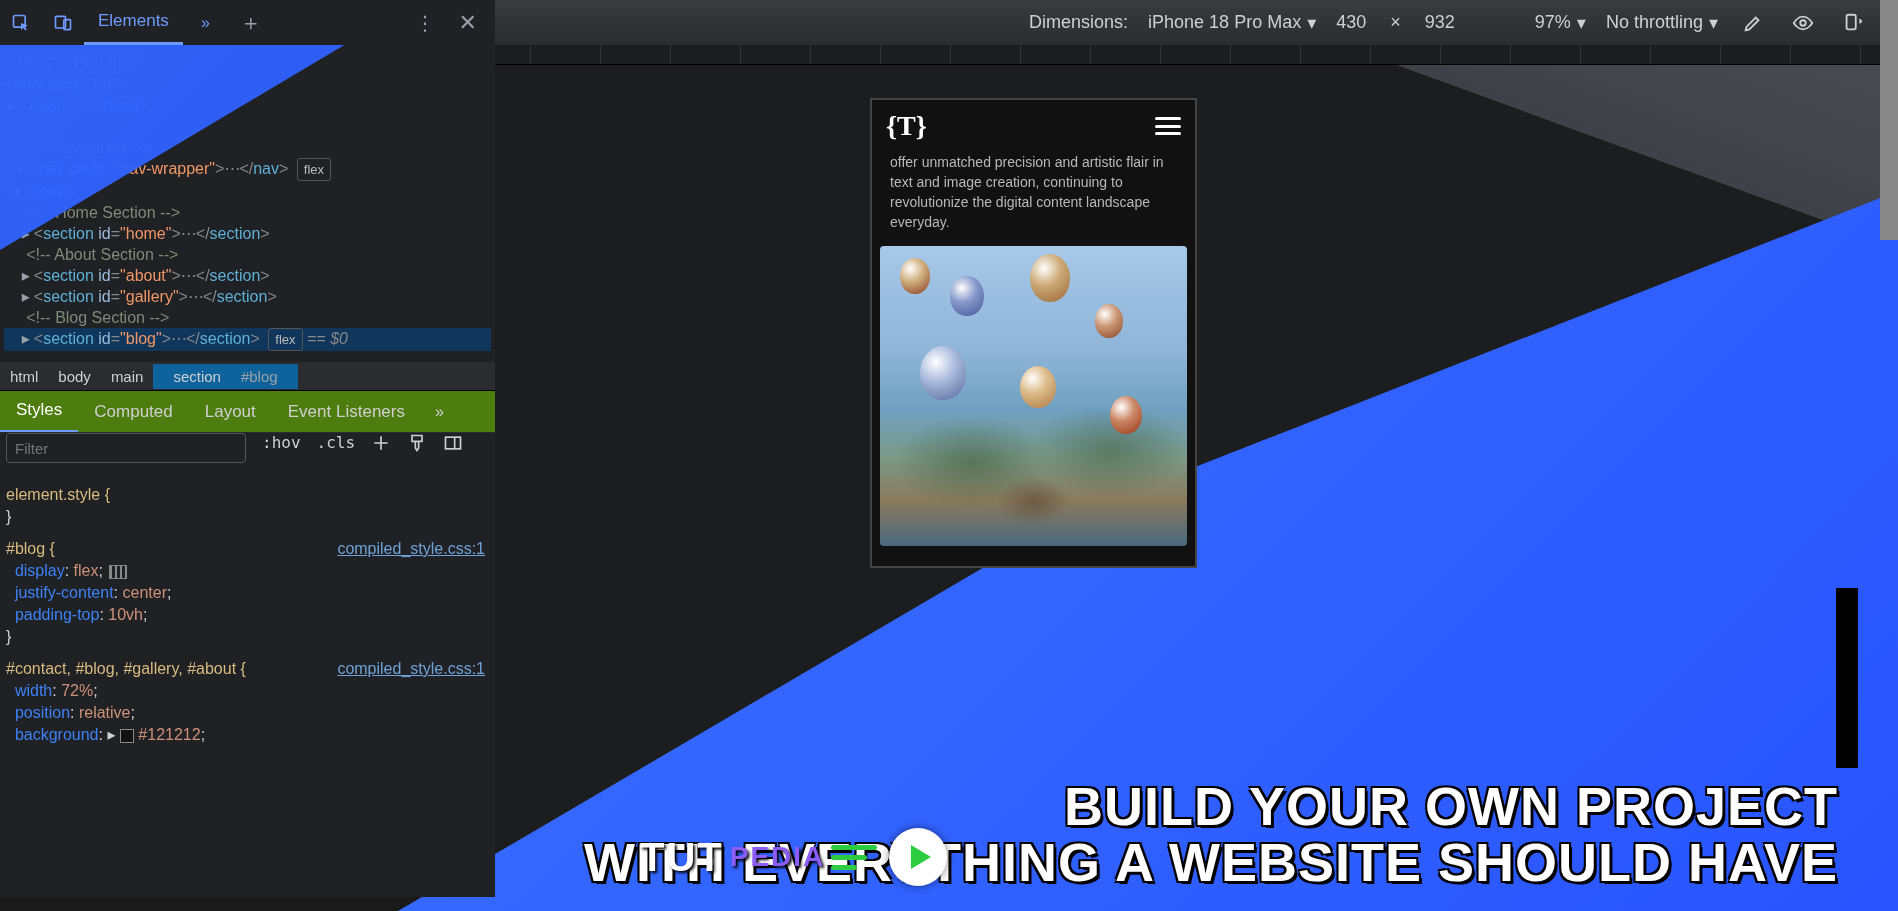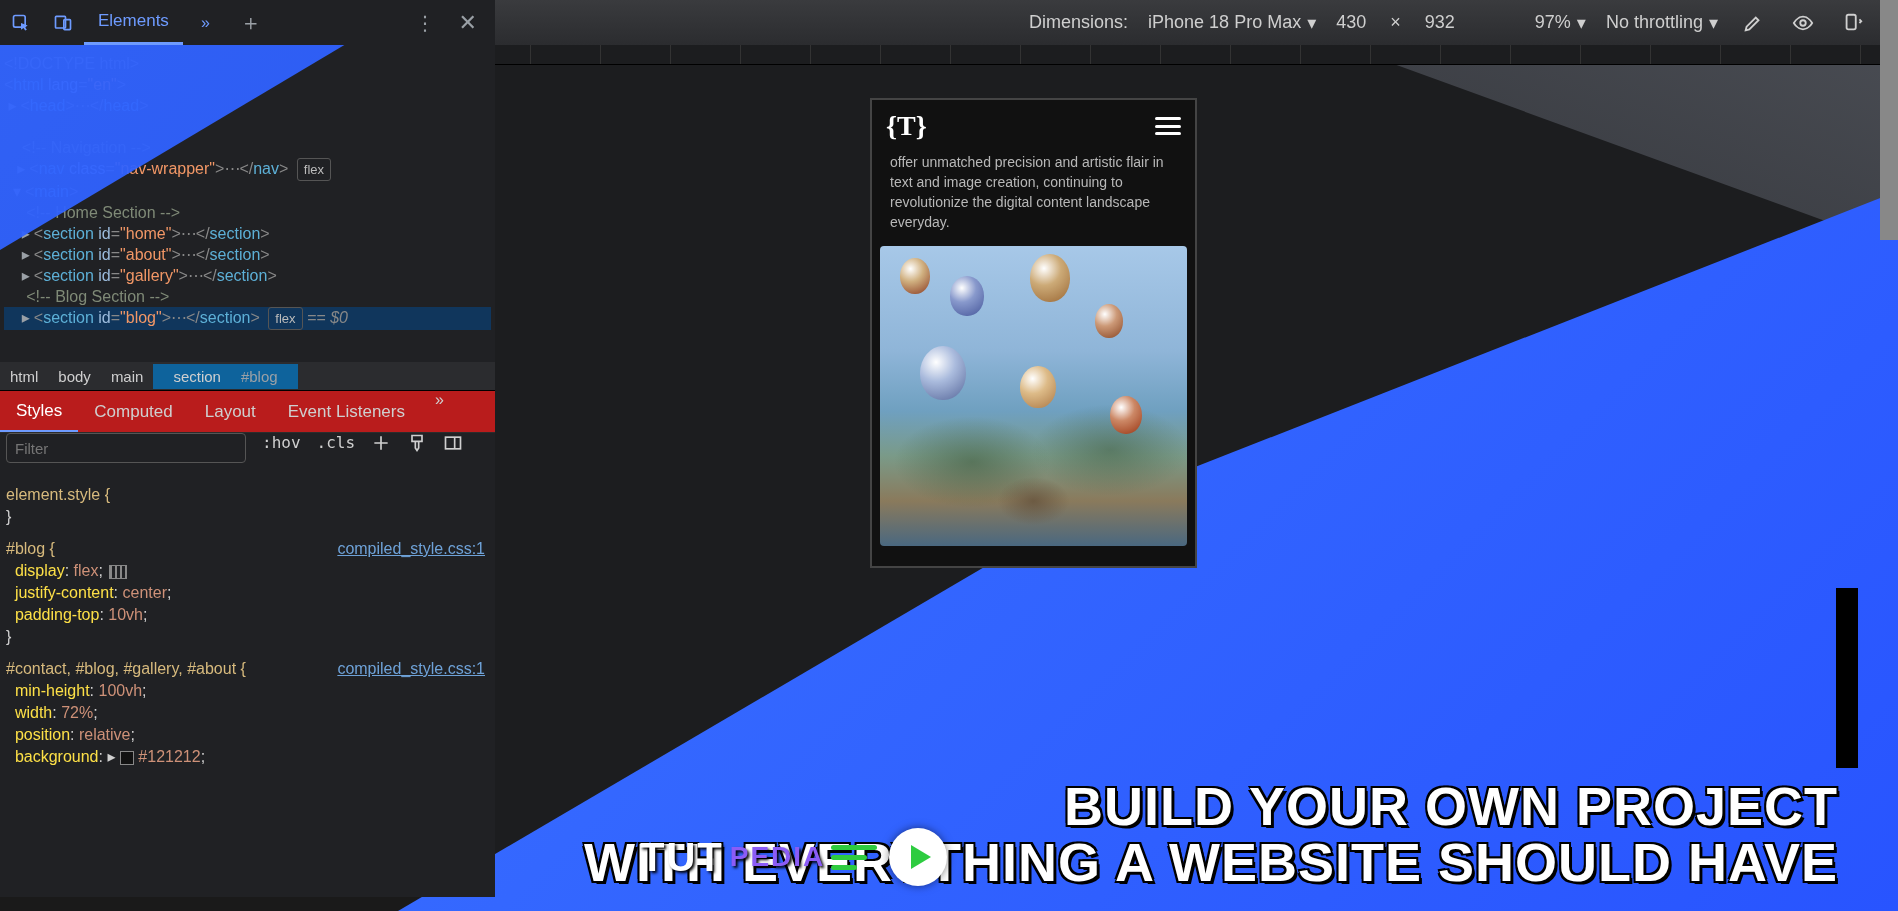--- a/index.html
+++ b/index.html
@@ -44,36 +44,36 @@
 .elements .sel{background:#10365c}
 .elements .eq0{color:#888;font-style:italic}
 
 
 .crumbs{position:absolute;top:362px;left:0;width:495px;height:28px;background:#2b2c2f;display:flex;align-items:center;font-family:Menlo,monospace;font-size:15px;z-index:21}
 .crumbs span{padding:4px 10px;color:#cfcfcf}
 .crumbs .active{background:#0e639c;color:#fff}
 .crumbs .hash{color:#9aa0a6}
 
 
-.subtabs{position:absolute;top:390px;left:0;width:495px;height:42px;background:#b91c1c;display:flex;align-items:flex-start;z-index:21;border-top:1px solid #000}
+.subtabs{position:absolute;top:390px;left:0;width:495px;height:42px;background:#4d7c0f;display:flex;align-items:center;z-index:21;border-top:1px solid #000}
 .subtabs .t{padding:0 16px;height:42px;display:flex;align-items:center;color:#cfcfcf;font-size:17px}
 .subtabs .t.active{border-bottom:3px solid #6e9bff;color:#fff}
 .subtabs .more{color:#cfcfcf;margin-left:14px}
 
 
 .stylesbar{position:absolute;top:432px;left:0;width:495px;height:42px;background:#202124;display:flex;align-items:flex-start;z-index:21;padding:0 6px;gap:16px;border-top:1px solid #2c2c2c}
 .stylesbar input{flex:0 0 240px;background:#202124;border:1px solid #555;border-radius:4px;height:30px;color:#cfcfcf;padding:0 8px;font-size:15px}
 .stylesbar .btn{color:#cfcfcf;font-family:Menlo,monospace;font-size:16px}
 .stylesbar svg{width:20px;height:20px;stroke:#cfcfcf;fill:none;stroke-width:2}
 
 
 .rules{position:absolute;top:474px;left:0;width:495px;bottom:14px;background:#202124;color:#d0d0d0;font-family:Menlo,Consolas,monospace;font-size:16px;line-height:22px;padding:10px 6px;z-index:21;overflow:hidden}
 .rules .link{color:#6ea2d8;text-decoration:underline;float:right;margin-right:4px}
 .rules .sel{color:#d7ba7d}
-.rules .prop{color:#fde047}
+.rules .prop{color:#3b82f6}
 .rules .val{color:#ce9178}
 .rules .sw{display:inline-block;width:14px;height:14px;border:1px solid #888;vertical-align:middle}
 .rules .flexico{display:inline-block;width:18px;height:14px;border:1px solid #888;background:repeating-linear-gradient(90deg,#888 0,#888 2px,transparent 2px,transparent 5px);vertical-align:middle;margin-left:6px}
 
 
 .viewport{position:absolute;top:65px;left:495px;right:0;bottom:0;background:#1c1d1f;z-index:3}
 .phone{position:absolute;top:98px;left:870px;width:327px;height:470px;background:#111;border:2px solid #444;z-index:8;overflow:hidden}
 .phone-head{display:flex;justify-content:space-between;align-items:center;padding:10px 14px;color:#fff}
 .phone-head .logo{font-family:Georgia,serif;font-size:28px;font-weight:bold}
 .phone-head .burger{width:26px;height:18px;display:flex;flex-direction:column;justify-content:space-between}
@@ -185,20 +185,21 @@
 <div class="elements">
 <div class="ln"><span class="tok-p">&lt;!DOCTYPE html&gt;</span></div>
 <div class="ln"><span class="tok-p">&lt;</span><span class="tok-tag">html </span><span class="tok-attr">lang</span><span class="tok-p">=</span><span class="tok-str">"en"</span><span class="tok-p">&gt;</span></div>
 <div class="ln"> <span class="tri">▸</span><span class="tok-p">&lt;</span><span class="tok-tag">head</span><span class="tok-p">&gt;</span><span class="dots3">⋯</span><span class="tok-p">&lt;/</span><span class="tok-tag">head</span><span class="tok-p">&gt;</span></div>
 <div class="ln" style="height:21px"></div>
 <div class="ln">    <span class="tok-cm">&lt;!-- Navigation --&gt;</span></div>
 <div class="ln">   <span class="tri">▸</span><span class="tok-p">&lt;</span><span class="tok-tag">nav </span><span class="tok-attr">class</span><span class="tok-p">=</span><span class="tok-str">"nav-wrapper"</span><span class="tok-p">&gt;</span><span class="dots3">⋯</span><span class="tok-p">&lt;/</span><span class="tok-tag">nav</span><span class="tok-p">&gt;</span> <span class="flexpill">flex</span></div>
 <div class="ln">  <span class="tri">▾</span><span class="tok-p">&lt;</span><span class="tok-tag">main</span><span class="tok-p">&gt;</span></div>
 <div class="ln">     <span class="tok-cm">&lt;!-- Home Section --&gt;</span></div>
 <div class="ln">    <span class="tri">▸</span><span class="tok-p">&lt;</span><span class="tok-tag">section </span><span class="tok-attr">id</span><span class="tok-p">=</span><span class="tok-str">"home"</span><span class="tok-p">&gt;</span><span class="dots3">⋯</span><span class="tok-p">&lt;/</span><span class="tok-tag">section</span><span class="tok-p">&gt;</span></div>
+<div class="ln">     <span class="tok-cm">&lt;!-- About Section --&gt;</span></div>
 <div class="ln">    <span class="tri">▸</span><span class="tok-p">&lt;</span><span class="tok-tag">section </span><span class="tok-attr">id</span><span class="tok-p">=</span><span class="tok-str">"about"</span><span class="tok-p">&gt;</span><span class="dots3">⋯</span><span class="tok-p">&lt;/</span><span class="tok-tag">section</span><span class="tok-p">&gt;</span></div>
 <div class="ln">    <span class="tri">▸</span><span class="tok-p">&lt;</span><span class="tok-tag">section </span><span class="tok-attr">id</span><span class="tok-p">=</span><span class="tok-str">"gallery"</span><span class="tok-p">&gt;</span><span class="dots3">⋯</span><span class="tok-p">&lt;/</span><span class="tok-tag">section</span><span class="tok-p">&gt;</span></div>
 <div class="ln">     <span class="tok-cm">&lt;!-- Blog Section --&gt;</span></div>
 <div class="ln sel">    <span class="tri">▸</span><span class="tok-p">&lt;</span><span class="tok-tag">section </span><span class="tok-attr">id</span><span class="tok-p">=</span><span class="tok-str">"blog"</span><span class="tok-p">&gt;</span><span class="dots3">⋯</span><span class="tok-p">&lt;/</span><span class="tok-tag">section</span><span class="tok-p">&gt;</span> <span class="flexpill">flex</span><span class="eq0"> == $0</span></div>
 </div>
 
 <div class="crumbs">
   <span>html</span>
   <span>body</span>
   <span>main</span>
@@ -231,21 +232,20 @@
 
 <div class="rules">
 <div><span class="sel">element.style {</span></div>
 <div>}</div>
 <div style="margin-top:10px"><a class="link">compiled_style.css:1</a><span class="sel">#blog {</span></div>
 <div>&nbsp;&nbsp;<span class="prop">display</span>: <span class="val">flex</span>;<span class="flexico"></span></div>
 <div>&nbsp;&nbsp;<span class="prop">justify-content</span>: <span class="val">center</span>;</div>
 <div>&nbsp;&nbsp;<span class="prop">padding-top</span>: <span class="val">10vh</span>;</div>
 <div>}</div>
 <div style="margin-top:10px"><a class="link">compiled_style.css:1</a><span class="sel">#contact, #blog, #gallery, #about {</span></div>
-<div>&nbsp;&nbsp;<span class="prop">min-height</span>: <span class="val">100vh</span>;</div>
 <div>&nbsp;&nbsp;<span class="prop">width</span>: <span class="val">72%</span>;</div>
 <div>&nbsp;&nbsp;<span class="prop">position</span>: <span class="val">relative</span>;</div>
 <div>&nbsp;&nbsp;<span class="prop">background</span>: ▸ <span class="sw" style="background:#121212"></span> <span class="val">#121212</span>;</div>
 </div>
 
 <div class="phone">
   <div class="phone-head">
     <div class="logo">{T}</div>
     <div class="burger">
         <span></span>

